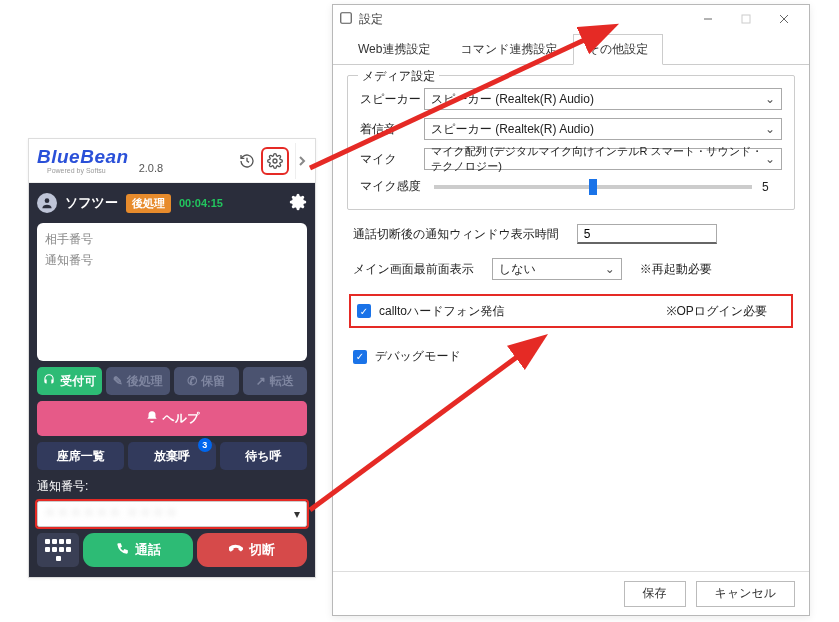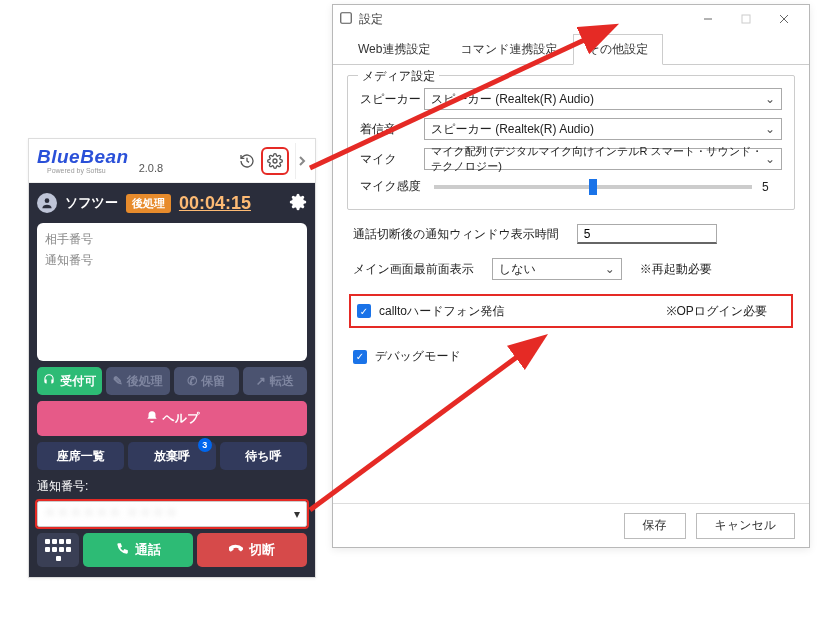--- a/index.html
+++ b/index.html
@@ -77,21 +77,21 @@
     background:#bfc5d8;
     display:flex; align-items:center; justify-content:center;
     color:#2a2d3b;
   }
   .bb-username { font-weight:bold; font-size:13px; }
   .bb-status-pill {
     background:#e78b2c; color:#fff;
     border-radius:3px; padding:2px 6px;
     font-size:11px; font-weight:bold;
   }
-  .bb-timer { color:#fdba74; font-size:18px; font-weight:bold;text-decoration:underline; }
+  .bb-timer { color:#22c55e; font-size:11px; font-weight:bold; }
   .bb-gear-dark { margin-left:auto; color:#fff; }
 
   .bb-textarea {
     background:#fff; color:#888;
     border-radius:6px;
     padding:8px;
     height:138px;
     display:flex; flex-direction:column; gap:4px;
     font-size:12px;
   }
@@ -133,34 +133,34 @@
   .bb-select-caret { color:#333; }
 
   .bb-bottom-row { display:flex; gap:4px; height:34px; }
   .bb-dial {
     width:42px; background:#3a3f55; border-radius:5px;
     display:flex; align-items:center; justify-content:center;
     flex-wrap:wrap; padding:5px; gap:2px;
   }
   .bb-dot { width:5px; height:5px; background:#fff; border-radius:1px; }
   .bb-call-btn {
-    flex:1; border-radius:5px; display:flex;
+    flex:1; border-radius:11px; display:flex;
     align-items:center; justify-content:center; gap:6px;
     font-size:13px; font-weight:bold; color:#fff;
   }
   .bb-call-btn.green { background:#2dbb75; }
   .bb-call-btn.red   { background:#d64a4a; }
 
   
   .settings-win {
     position:absolute;
     left: 332px;
     top: 4px;
     width: 478px;
-    height: 544px;
+    height: 612px;
     border:1px solid #b8b8b8;
     background:#fff;
     display:flex; flex-direction:column;
     box-shadow: 0 2px 8px rgba(0,0,0,0.08);
   }
   .titlebar {
     height:28px; display:flex; align-items:center;
     padding:0 6px; color:#444;
   }
   .titlebar .ico { margin-right:6px; color:#555; }

